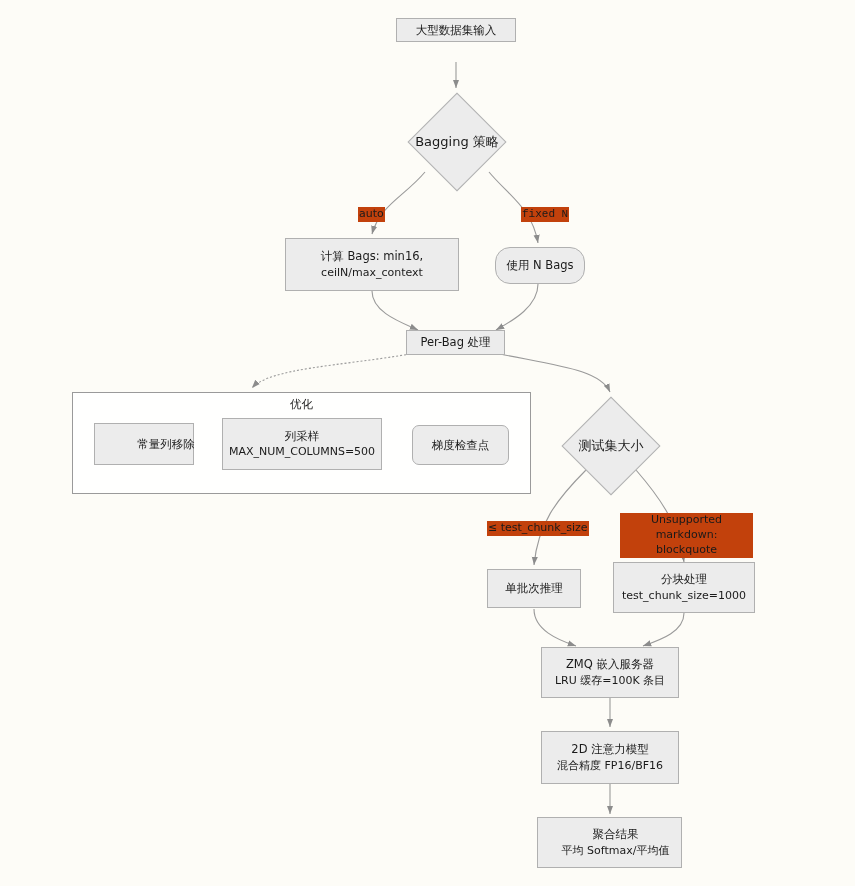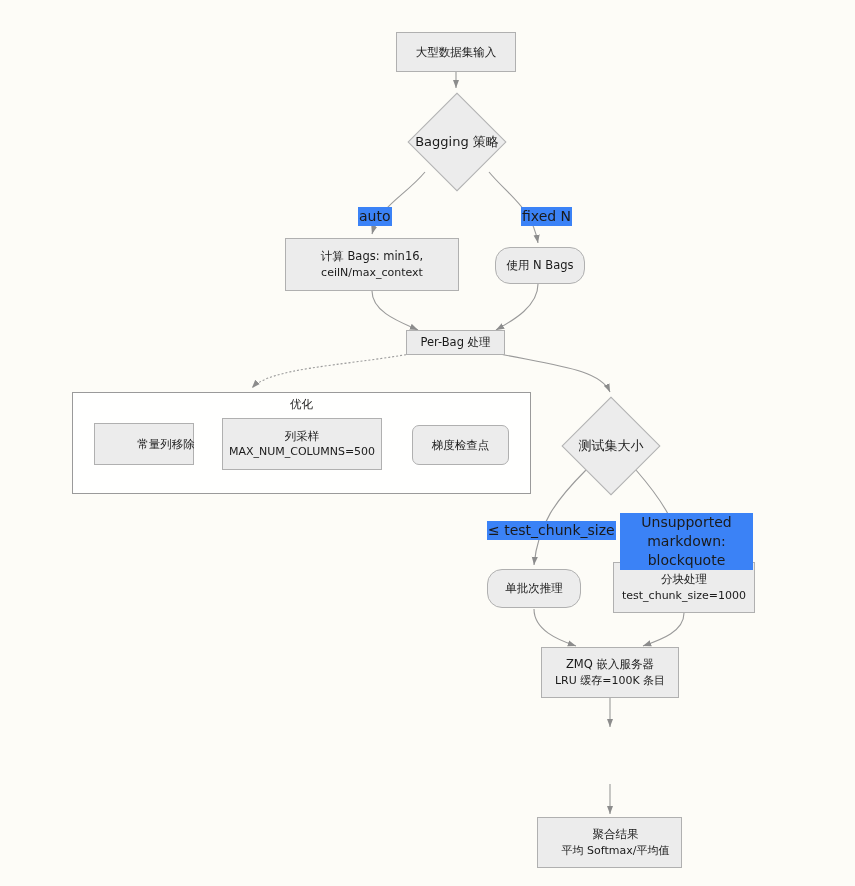--- a/index.html
+++ b/index.html
@@ -79,22 +79,22 @@
     top: 4px;
     left: 0;
     width: 100%;
     text-align: center;
     font-size: 11.5px;
     color: #1a1a1a;
   }
 
   .edge-label {
     position: absolute;
-    background: #3b82f6;
-    font-size: 14px;
+    background: #c2410c;
+    font-size: 11px;
     color: #1a1a1a;
     line-height: 1.35;
     text-align: center;
     padding: 0 1px;
     white-space: nowrap;
     z-index: 5;
   }
   .edge-label.two-line { white-space: normal; }
 </style>
 </head>
@@ -133,21 +133,21 @@
       <path d="M610,698 L610,727"></path>
 
       <path d="M610,784 L610,814"></path>
     </g>
     <g stroke="#9a9a9a" stroke-width="1.1" fill="none" stroke-dasharray="2,2" marker-end="url(#arrow)">
 
       <path d="M410,354 C340,366 270,368 252,388"></path>
     </g>
   </svg>
 
-  <div class="node" style="left:396px; top:32px; width:120px; height:40px;">
+  <div class="node" style="left:396px; top:18px; width:120px; height:24px;">
     <span>大型数据集输入</span>
   </div>
 
   <div class="diamond-wrap" style="left:422px; top:107px; width:70px; height:70px;">
     <span class="diamond-shape"></span>
     <span class="diamond-label">Bagging 策略</span>
   </div>
 
   <div class="node" style="left:285px; top:238px; width:174px; height:53px;">
     <span>计算 Bags: min16,</span>
@@ -177,43 +177,47 @@
 
   <div class="node" style="left:412px; top:425px; width:97px; height:40px;border-radius:7px;">
     <span>梯度检查点</span>
   </div>
 
   <div class="diamond-wrap" style="left:576px; top:411px; width:70px; height:70px;">
     <span class="diamond-shape"></span>
     <span class="diamond-label">测试集大小</span>
   </div>
 
-  <div class="node" style="left:487px; top:569px; width:94px; height:39px;border-radius:15px;">
+  <div class="node" style="left:487px; top:569px; width:94px; height:39px;">
     <span>单批次推理</span>
   </div>
 
   <div class="node" style="left:613px; top:562px; width:142px; height:51px;">
     <span>分块处理</span>
     <span class="l2">test_chunk_size=1000</span>
   </div>
 
   <div class="node" style="left:541px; top:647px; width:138px; height:51px;">
     <span>ZMQ 嵌入服务器</span>
     <span class="l2">LRU 缓存=100K 条目</span>
   </div>
 
+  <div class="node" style="left:541px; top:731px; width:138px; height:53px;">
+    <span>2D 注意力模型</span>
+    <span class="l2">混合精度 FP16/BF16</span>
+  </div>
 
   <div class="node" style="left:537px; top:817px; width:145px; height:51px;padding-left:12px;">
     <span>聚合结果</span>
     <span class="l2">平均 Softmax/平均值</span>
   </div>
 
   <div class="edge-label" style="left:358px; top:207px;">auto</div>
 
-  <div class="edge-label" style="left:521px; top:207px;">fixed N</div>
+  <div class="edge-label" style="left:521px; top:207px;font-family:Liberation Mono, monospace;">fixed N</div>
 
   <div class="edge-label" style="left:487px; top:521px;">≤ test_chunk_size</div>
 
   <div class="edge-label two-line" style="left:620px; top:513px; width:131px;">
     <div>Unsupported markdown:</div>
     <div>blockquote</div>
   </div>
 
 </div>
 

